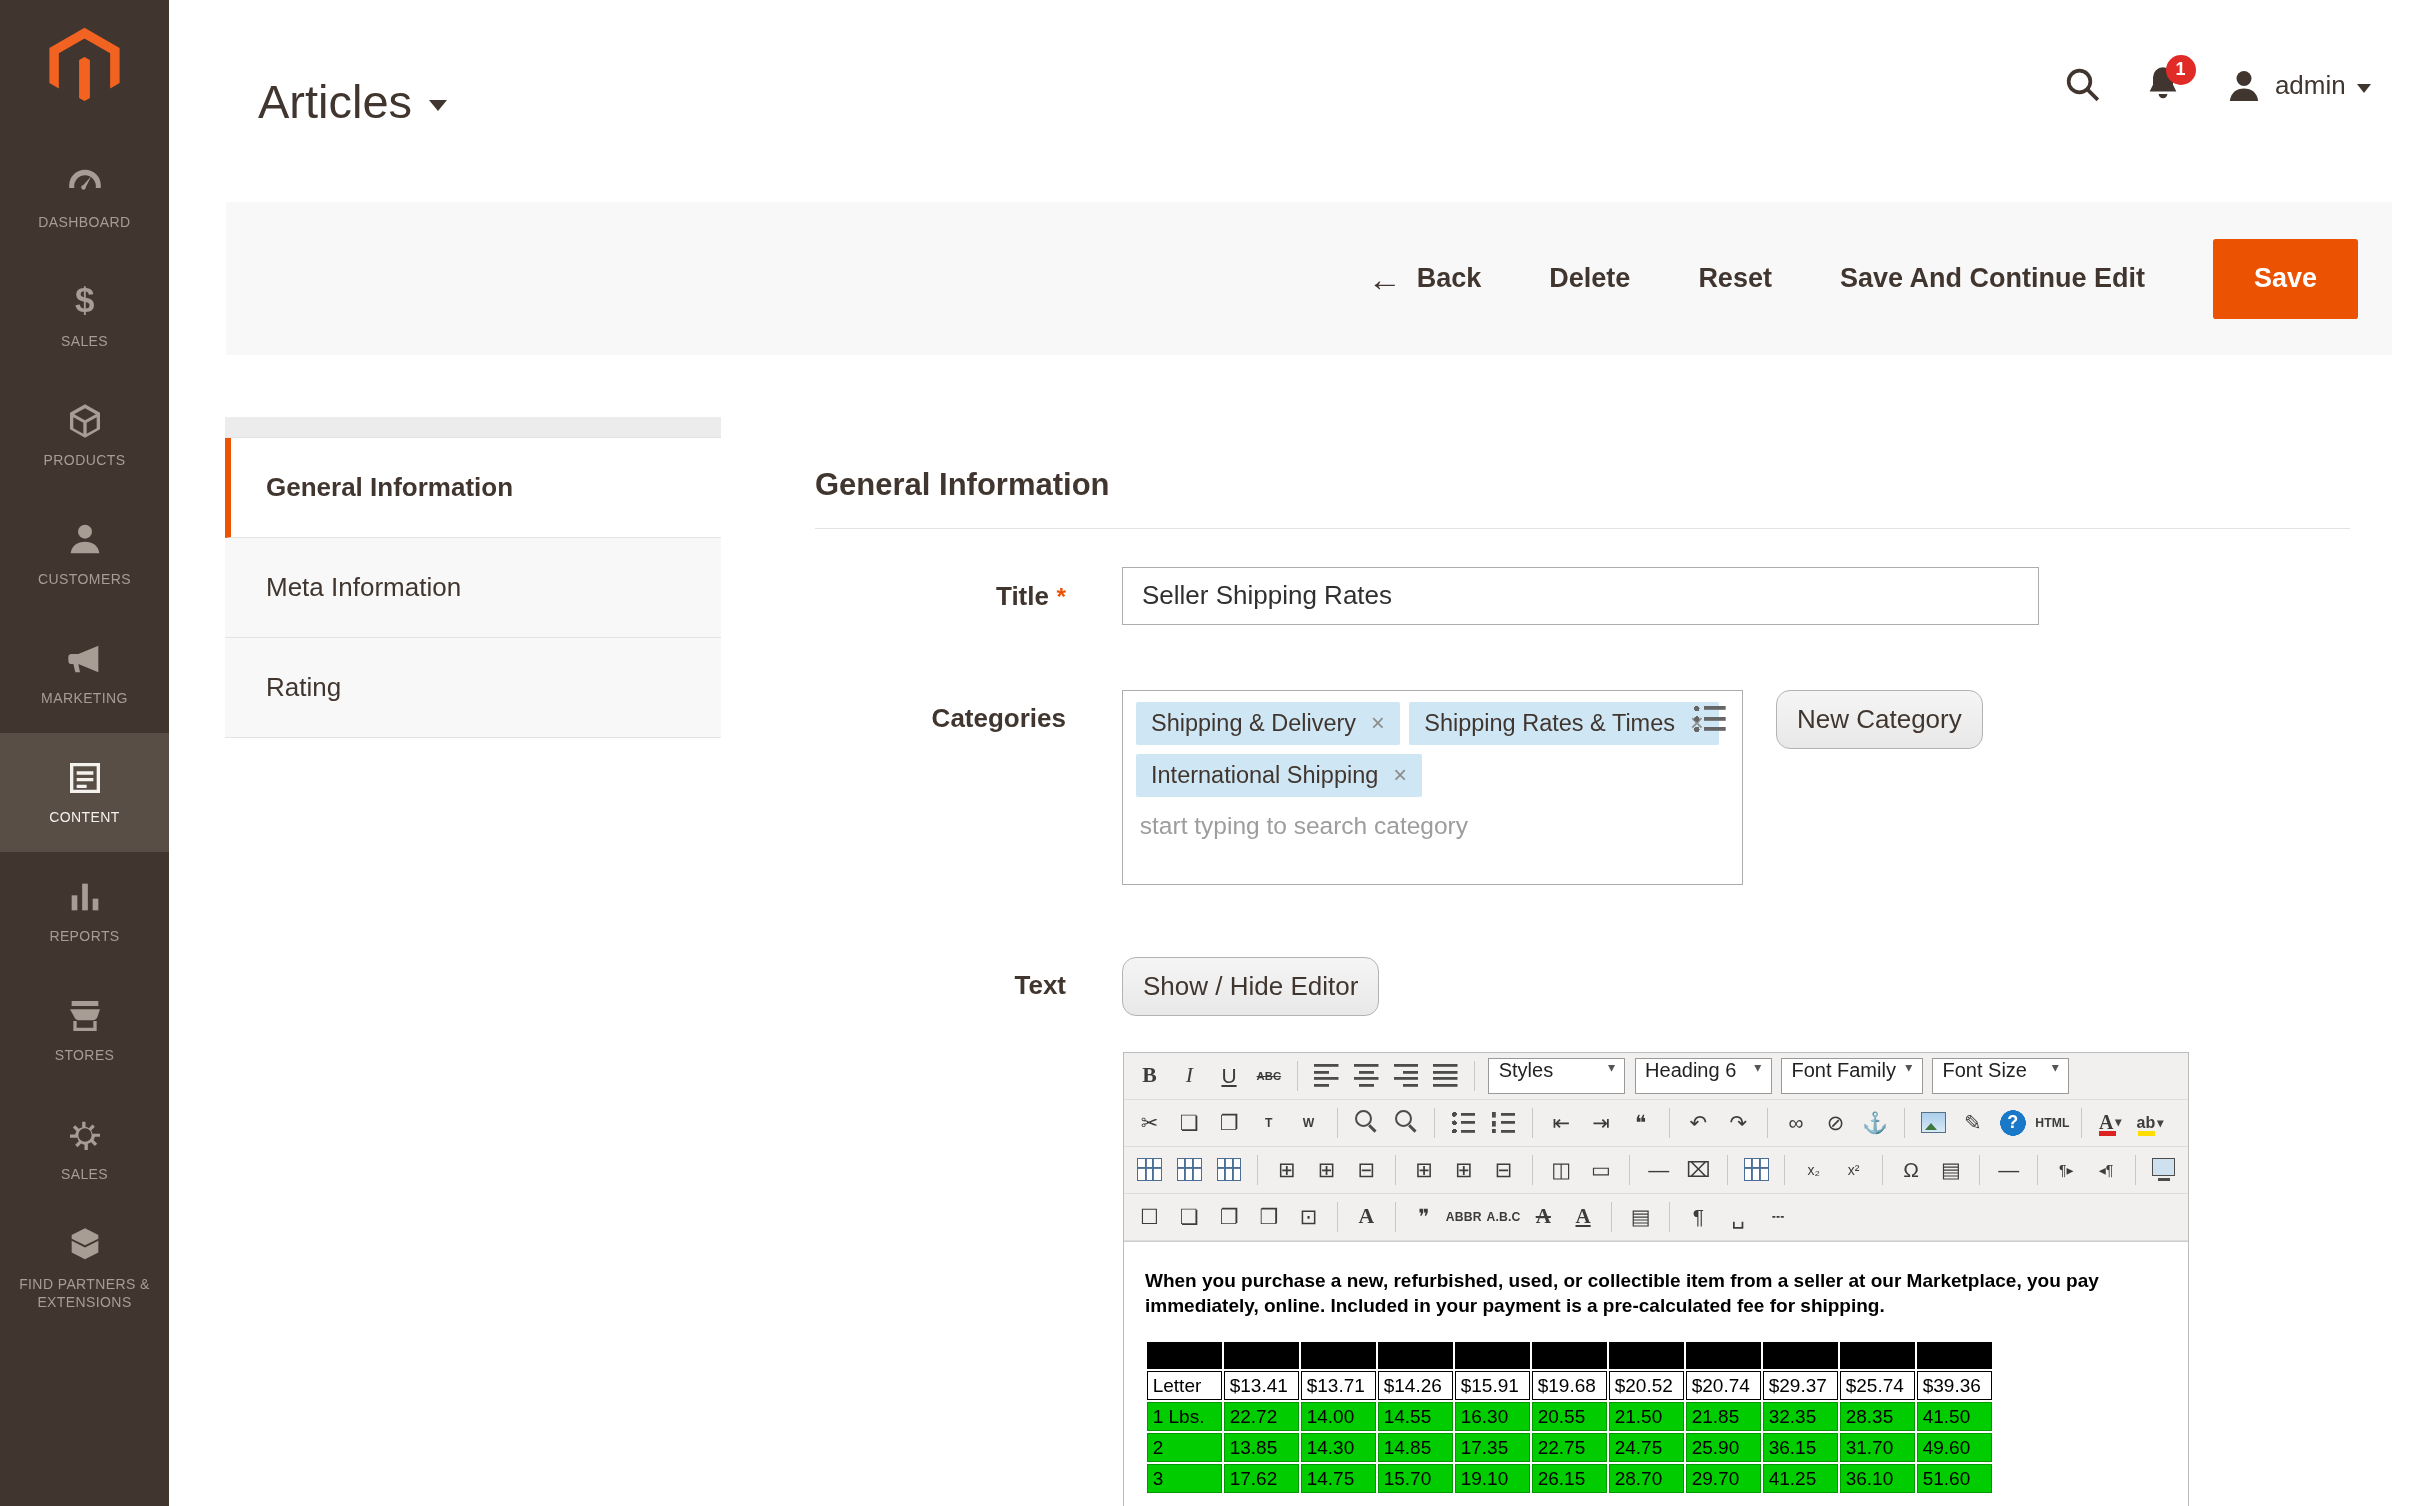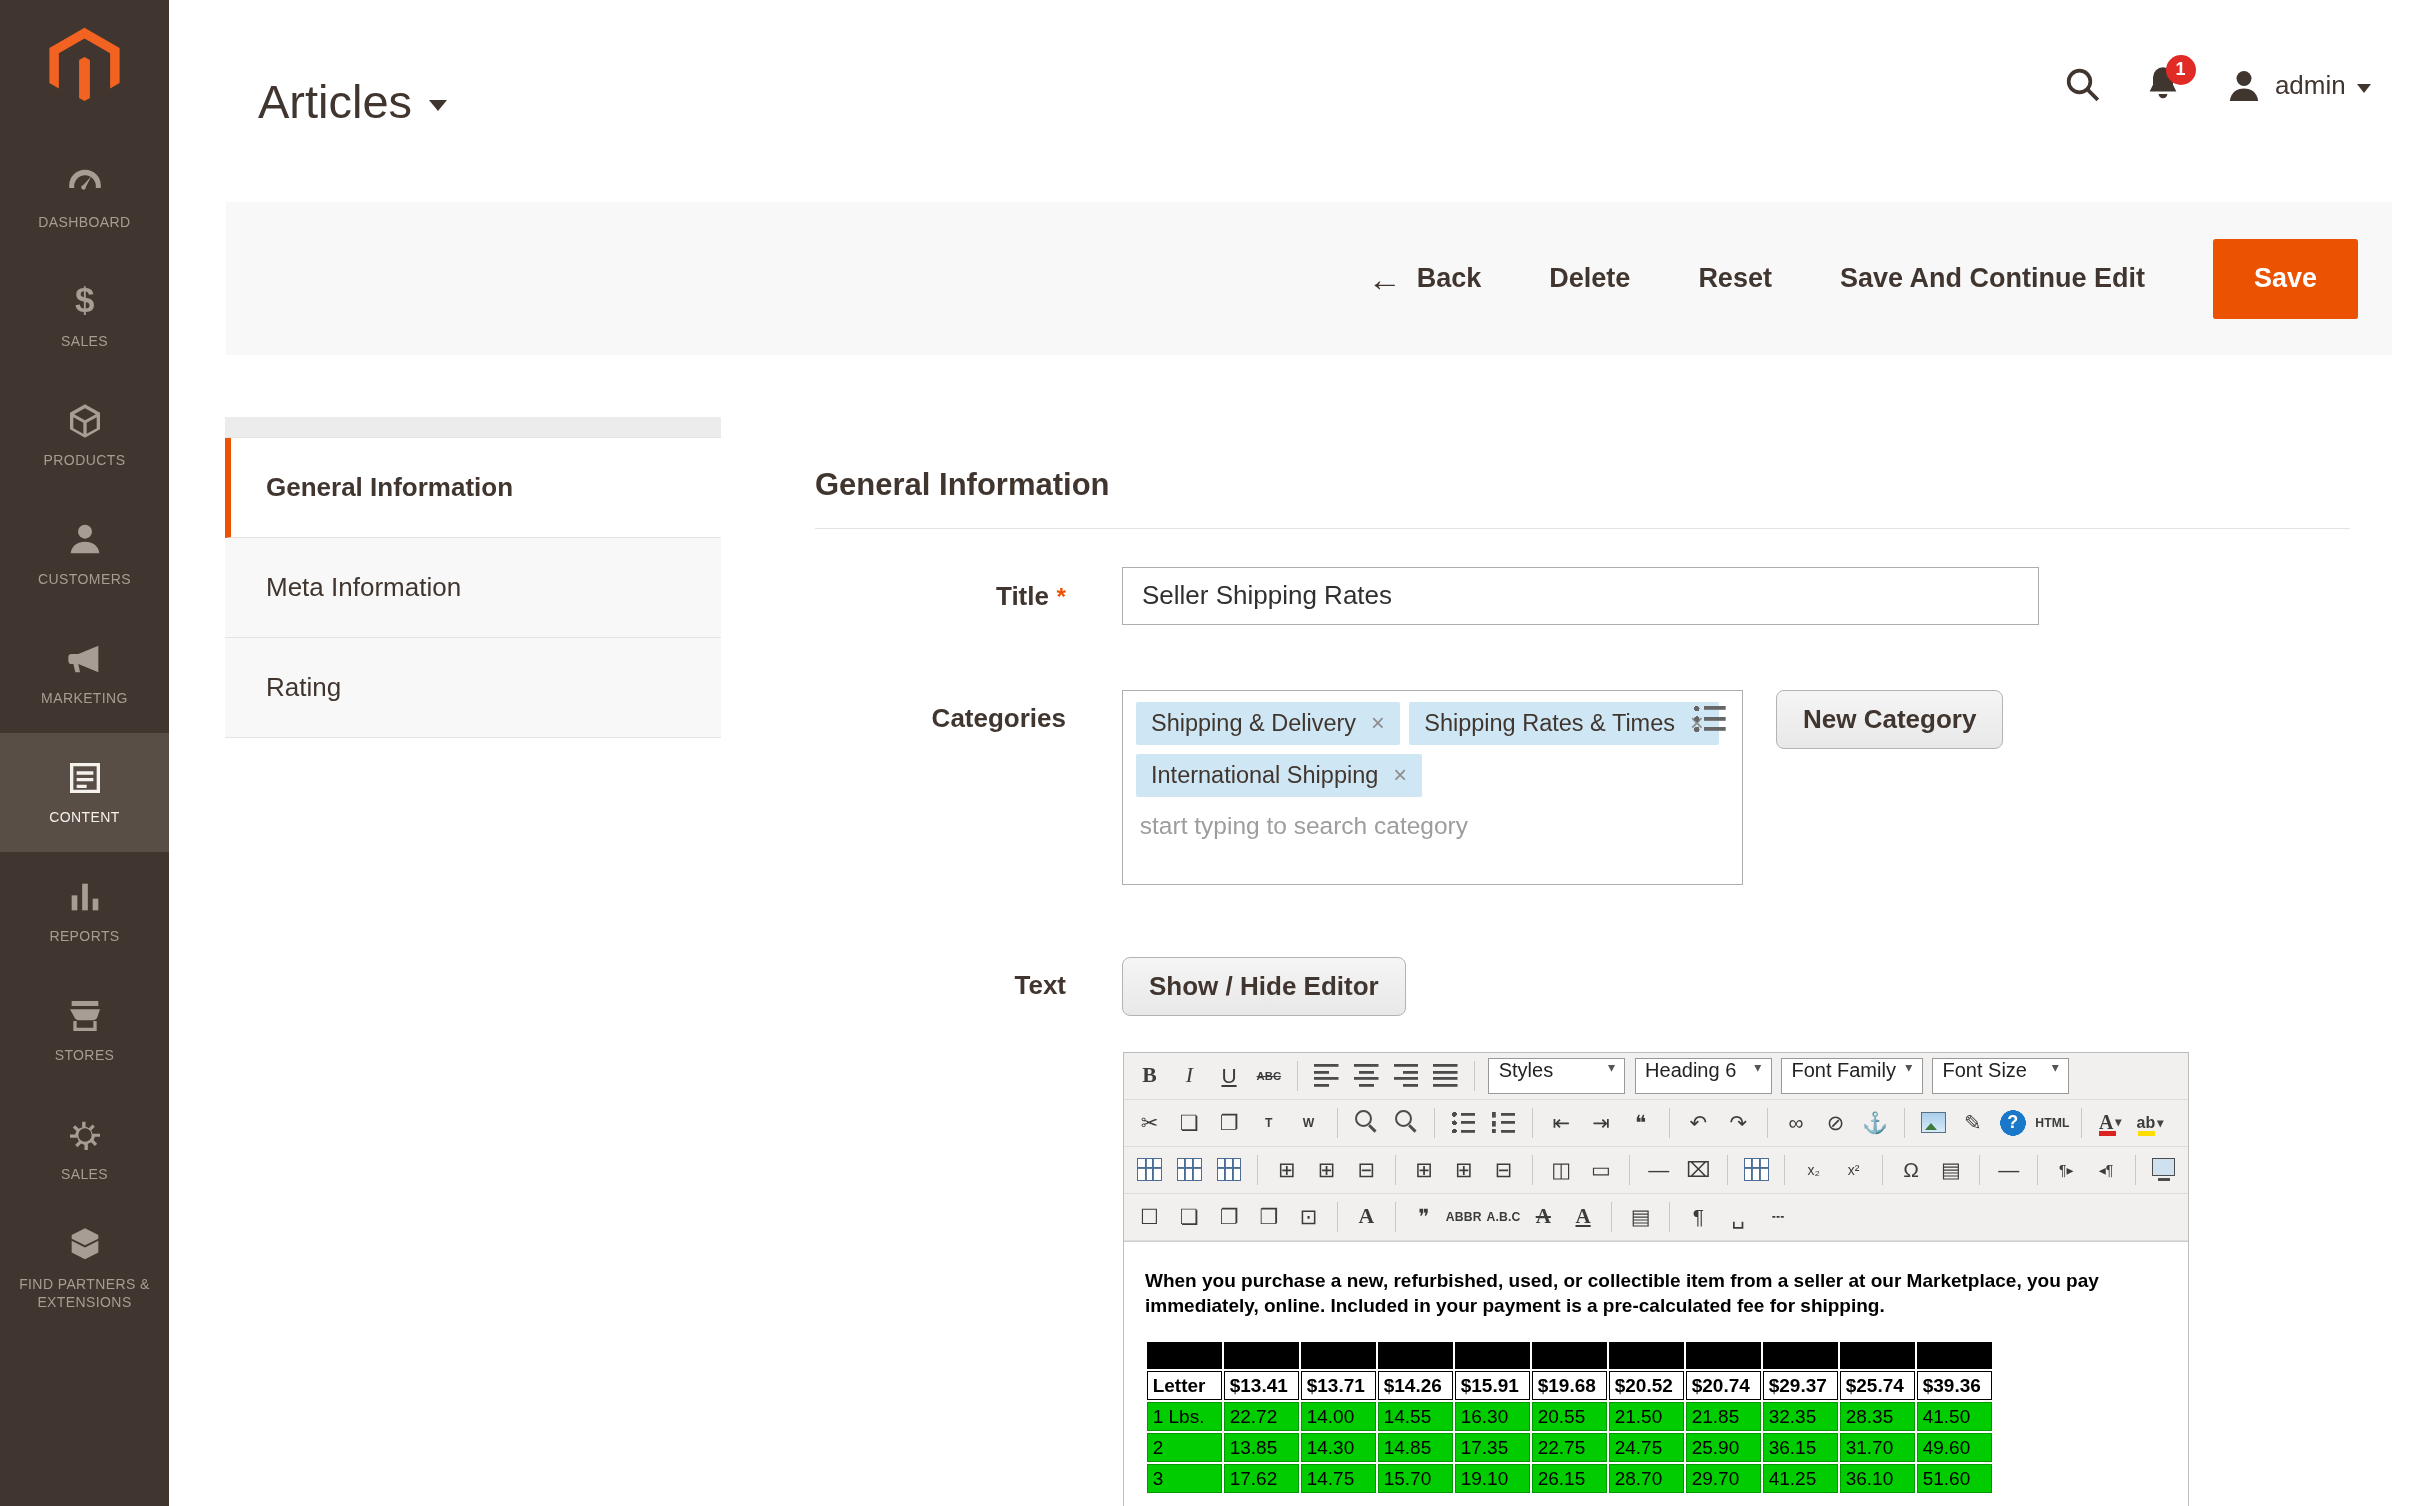--- a/index.html
+++ b/index.html
@@ -69,22 +69,22 @@
   .cat-input::placeholder { color:#9d9d9d; }
   .cat-list-icon { position:absolute; right:15px; top:13px; width:34px; height:30px; cursor:pointer;
     background-image:
       radial-gradient(circle 2.8px at 3.8px 4.7px,  #666 95%, transparent),
       radial-gradient(circle 2.8px at 3.8px 15px, #666 95%, transparent),
       radial-gradient(circle 2.8px at 3.8px 25.4px, #666 95%, transparent),
       linear-gradient(#666,#666), linear-gradient(#666,#666), linear-gradient(#666,#666);
     background-size:auto,auto,auto, 21.7px 3.8px, 21.7px 3.8px, 21.7px 3.8px;
     background-position:0 0,0 0,0 0, 11.3px 2.8px, 11.3px 13px, 11.3px 23.5px;
     background-repeat:no-repeat; }
-  .btn-gray { background:linear-gradient(#f5f5f5,#e8e8e8); border:0.9px solid #b3b3b3; border-radius:8px;
-    font-weight:700; font-size:26px; color:#41362f; height:59px; padding:0 26px;
+  .btn-gray { background:linear-gradient(#f5f5f5,#e8e8e8); border:0.9px solid #b3b3b3; border-radius:14px;
+    font-weight:400; font-size:26px; color:#41362f; height:59px; padding:0 20px;
     display:inline-flex; align-items:center; justify-content:center; cursor:pointer;
     font-family:"Liberation Sans", sans-serif; }
   .cat-right { margin-left:33px; }
 
   .text-row { margin-bottom:36px; }
 
   
   .editor { margin-left:308px; width:1066px; border:0.9px solid #bdbdbd; background:#fff; }
   .ed-row { background:#f1f0ee; border-bottom:0.9px solid #dcdcdc; display:flex; align-items:center;
     padding:3.8px 5.6px; height:47px; }
@@ -150,21 +150,21 @@
     background-size:100% 1.9px,1.9px 100%,1.9px 100%;
     background-position:0 7.5px,6.6px 0,14px 0; }
   .g-monitor::before { content:""; position:absolute; inset:7.5px 7.5px 13px; border:1.9px solid #4c4c4c; background:#cfe0ee; }
   .g-monitor::after { content:""; position:absolute; left:13px; right:13px; bottom:7.5px; height:2.8px; background:#4c4c4c; }
 
   .ed-body { background:#fff; border-top:0.9px solid #cfcfcf; height:266px; overflow:hidden; padding:26px 21px 0; }
   .ed-para { font-size:19px; font-weight:700; line-height:1.32; color:#000; margin-bottom:22.6px; }
   .ship-table { border-collapse:separate; border-spacing:2.8px; }
   .ship-table td { width:75px; height:29px; font-size:19px; padding:0 4.7px; color:#000; white-space:nowrap; }
   tr.hdr td { background:#000; height:27px; }
-  tr.plain td { background:#fff; border:0.9px solid #000;font-weight:bold; }
+  tr.plain td { background:#fff; border:0.9px solid #000; }
   tr.green td { background:#00cc00; border:0.9px solid #009900; }
 
   svg text { font-family:"Liberation Sans", sans-serif; }
 </style>
 </head>
 <body>
 
 <aside class="sidebar">
   <div class="logo-wrap">
     <svg viewBox="0 0 60 60" width="81" height="81">

